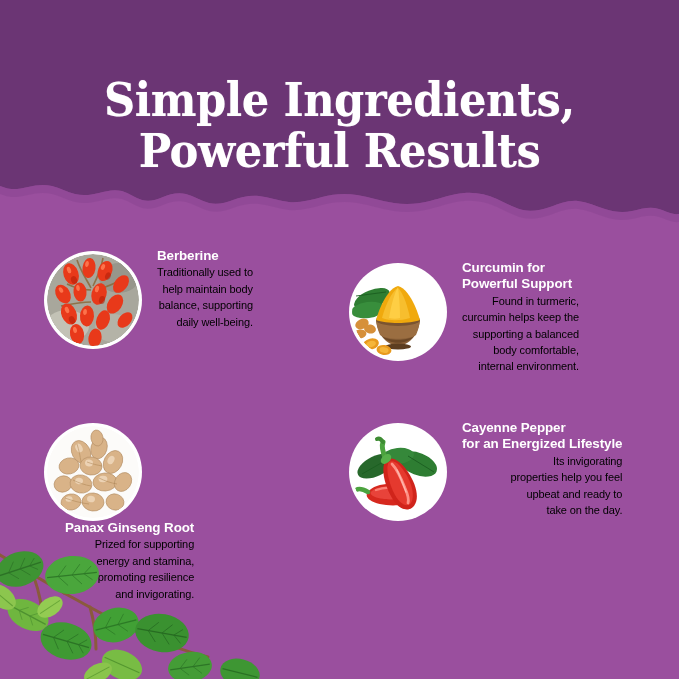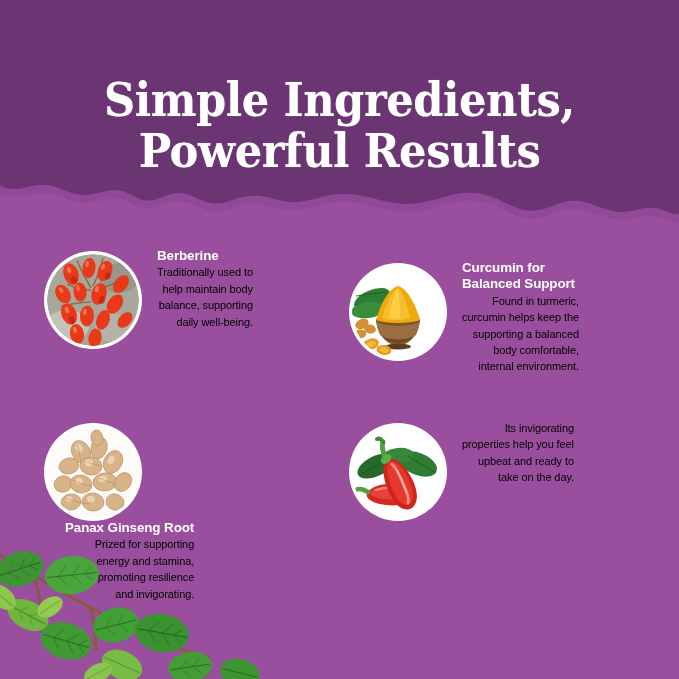--- a/index.html
+++ b/index.html
@@ -252,21 +252,21 @@
               <ellipse cx="32" cy="84" rx="7.5" ry="5" fill="#E89A1E" transform="rotate(8 32 84)"></ellipse>
               <ellipse cx="32" cy="84" rx="4.6" ry="2.9" fill="#F5B63A" transform="rotate(8 32 84)"></ellipse>
               <ellipse cx="9" cy="85" rx="7" ry="5" fill="#DE8F1A" transform="rotate(-4 9 85)"></ellipse>
             </g>
           </g>
         </svg>
       </div>
       <div class="ctext">
         <div class="chead">
           <span class="h2">Curcumin for</span>
-          <span class="h2">Balanced Support</span>
+          <span class="h2">Powerful Support</span>
         </div>
         <div class="cbody">
           <span>Found in turmeric,</span>
           <span>curcumin helps keep the</span>
           <span>supporting a balanced</span>
           <span>body comfortable,</span>
           <span>internal environment.</span>
         </div>
       </div>
     </div>
@@ -356,20 +356,24 @@
             <path d="M40 38 C44 42 49 52 53 62 C56 69 57 74 56 77" stroke="#FF9B90" stroke-width="2.8" fill="none" stroke-linecap="round" opacity="0.9"></path>
             <path d="M45 44 C48 50 51 58 54 66" stroke="#FFC7BF" stroke-width="1.4" fill="none" stroke-linecap="round" opacity="0.7"></path>
 
             <path d="M34 34 C31 27 29 21 31 16" stroke="#4CA33F" stroke-width="5" fill="none" stroke-linecap="round"></path>
             <path d="M31 16 C29 13 27 12 25 13" stroke="#3E8C33" stroke-width="4" fill="none" stroke-linecap="round"></path>
             <ellipse cx="34" cy="33" rx="6" ry="4" fill="#57B04A" transform="rotate(-40 34 33)"></ellipse>
           </g>
         </svg>
       </div>
       <div class="ctext">
+        <div class="chead">
+          <span class="h2">Cayenne Pepper</span>
+          <span class="h2">for an Energized Lifestyle</span>
+        </div>
         <div class="cbody">
           <span>Its invigorating</span>
           <span>properties help you feel</span>
           <span>upbeat and ready to</span>
           <span>take on the day.</span>
         </div>
       </div>
     </div>
 
   </div>

